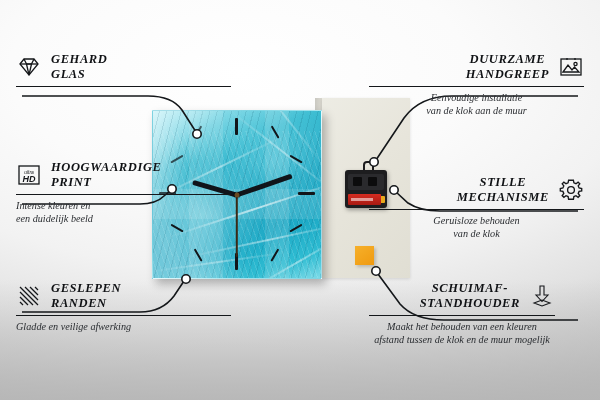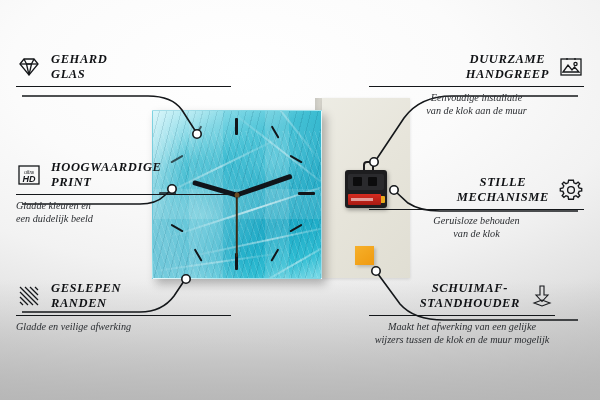--- a/index.html
+++ b/index.html
@@ -185,21 +185,21 @@
       <span class="ico">
         <svg viewBox="0 0 26 26" width="26" height="26">
           <rect x="3" y="4" width="20" height="18" fill="none" stroke="#15171a" stroke-width="1.3"></rect>
           <text x="13" y="12" font-family="Liberation Sans, sans-serif" font-size="5" text-anchor="middle" fill="#15171a">ultra</text>
           <text x="13" y="20" font-family="Liberation Sans, sans-serif" font-size="9" font-weight="bold" text-anchor="middle" fill="#15171a">HD</text>
         </svg>
       </span>
       <span class="title"><span>HOOGWAARDIGE</span><br><span>PRINT</span></span>
     </div>
     <hr class="rule">
-    <div class="desc"><span>Gladde kleuren en</span><br><span>een duidelijk beeld</span></div>
+    <div class="desc"><span>Intense kleuren en</span><br><span>een duidelijk beeld</span></div>
   </div>
 
   <div class="feat left f-rand">
     <div class="head">
       <span class="ico">
         <svg viewBox="0 0 26 26" width="26" height="26">
             <g stroke="#15171a" stroke-width="1.25" fill="none">
           <path d="M4 4 L22 22"></path>
               <path d="M4 9 L17 22"></path>
               <path d="M4 14 L12 22"></path>
@@ -257,16 +257,16 @@
         <svg viewBox="0 0 26 26" width="26" height="26">
             <g fill="#15171a" stroke="#15171a" stroke-width="1.1">
           <path d="M11 3 L15 3 L15 12 L19 12 L13 18.5 L7 12 L11 12 Z" fill="none"></path>
           <path d="M5 20 L13 17 L21 20 L13 23 Z" fill="none"></path>
             </g>
           </svg>
       </span>
       <span class="title"><span>SCHUIMAF-</span><br><span>STANDHOUDER</span></span>
     </div>
     <hr class="rule">
-    <div class="desc"><span>Maakt het afwerking van een gelijke</span><br><span>wijzers tussen de klok en de muur mogelijk</span></div>
+    <div class="desc"><span>Maakt het behouden van een kleuren</span><br><span>afstand tussen de klok en de muur mogelijk</span></div>
   </div>
 
 </div>
 
 </body></html>

